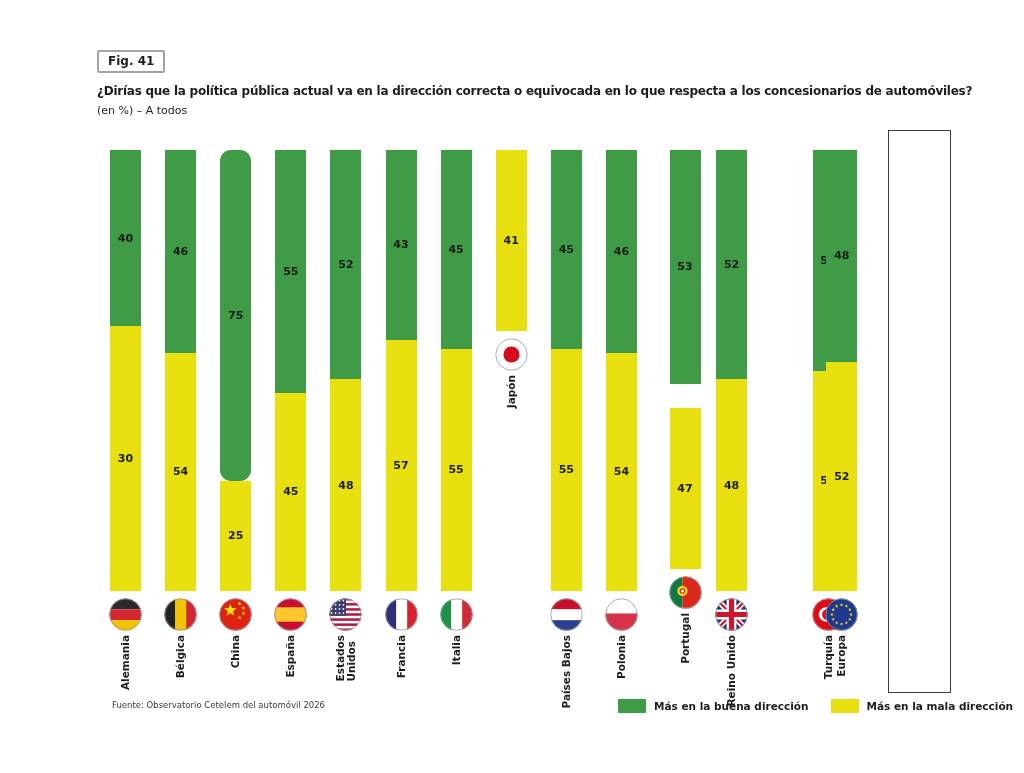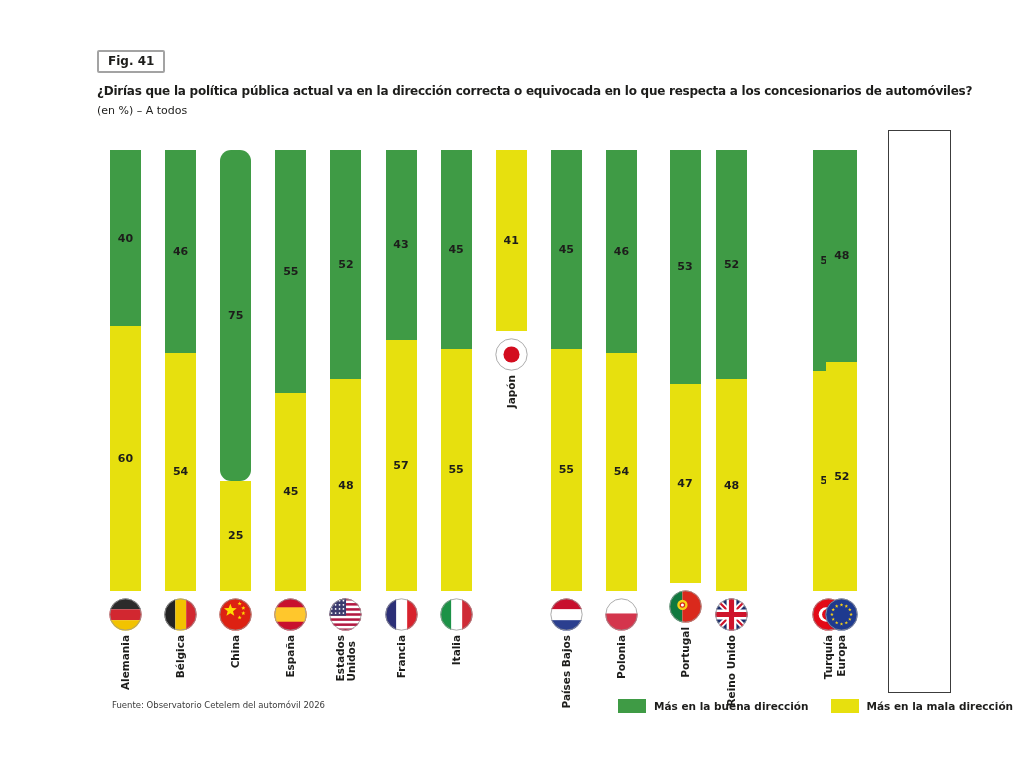--- a/index.html
+++ b/index.html
@@ -34,21 +34,21 @@
   <div class="title">¿Dirías que la política pública actual va en la dirección correcta o equivocada en lo que respecta a los concesionarios de automóviles?</div>
   <div class="subtitle">(en %) – A todos</div>
   <div class="chart" id="chart">
     <div class="total-box"></div>
   <div class="col" style="left: 97.5px;">
         <div class="bar">
           <div class="seg" style="height: 176.4px; background: rgb(63, 155, 69);">
             <span>40</span>
           </div>
           <div class="seg" style="height: 264.6px; background: rgb(231, 224, 14);">
-            <span>60</span>
+            <span>30</span>
           </div>
         </div>
         <div class="flag-wrap"><svg viewBox="0 0 32 32" width="33" height="33" aria-hidden="true">
             <defs>
               <clipPath id="cp_germany">
                 <circle cx="16" cy="16" r="15.6"></circle>
               </clipPath>
             </defs>
             <g clip-path="url(#cp_germany)">
               <rect width="32" height="11" fill="#2b2b2b"></rect>
@@ -312,21 +312,21 @@
           </svg></div>
         <div class="cat-label">
           <span class="vlabel">Polonia</span>
         </div>
       </div>
       <div class="col" style="left: 657px;">
         <div class="bar">
           <div class="seg" style="height: 233.7px; background: rgb(63, 155, 69);">
             <span>53</span>
           </div>
-          <div class="seg" style="height: 199px; background: rgb(231, 224, 14);">
+          <div class="seg" style="height: 161px; background: rgb(231, 224, 14); margin-top: 24px;">
             <span>47</span>
           </div>
         </div>
         <div class="flag-wrap"><svg viewBox="0 0 32 32" width="33" height="33" aria-hidden="true">
             <defs>
               <clipPath id="cp_portugal">
                 <circle cx="16" cy="16" r="15.6"></circle>
               </clipPath>
             </defs>
             <g clip-path="url(#cp_portugal)">

